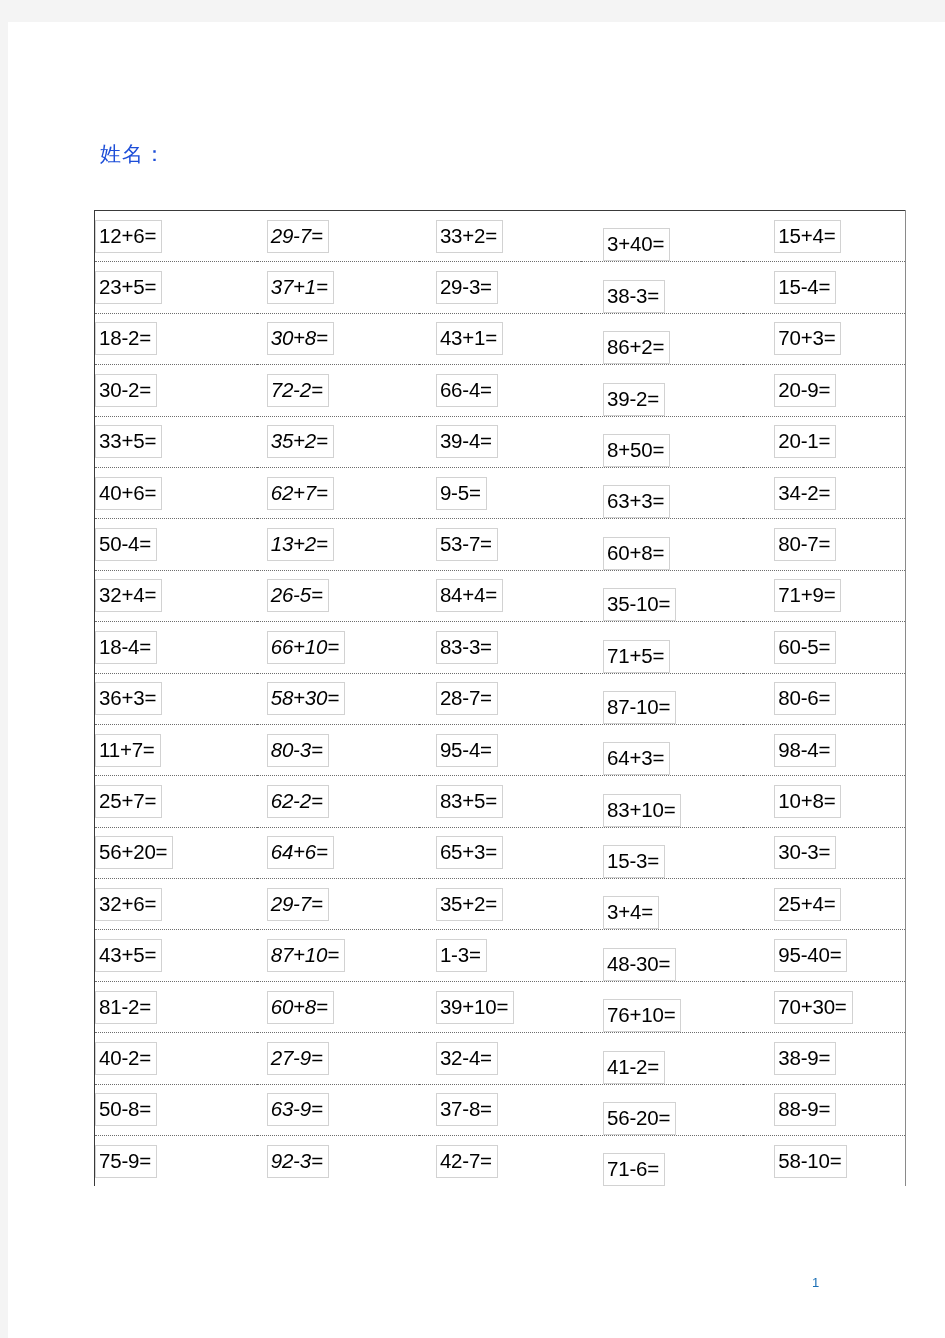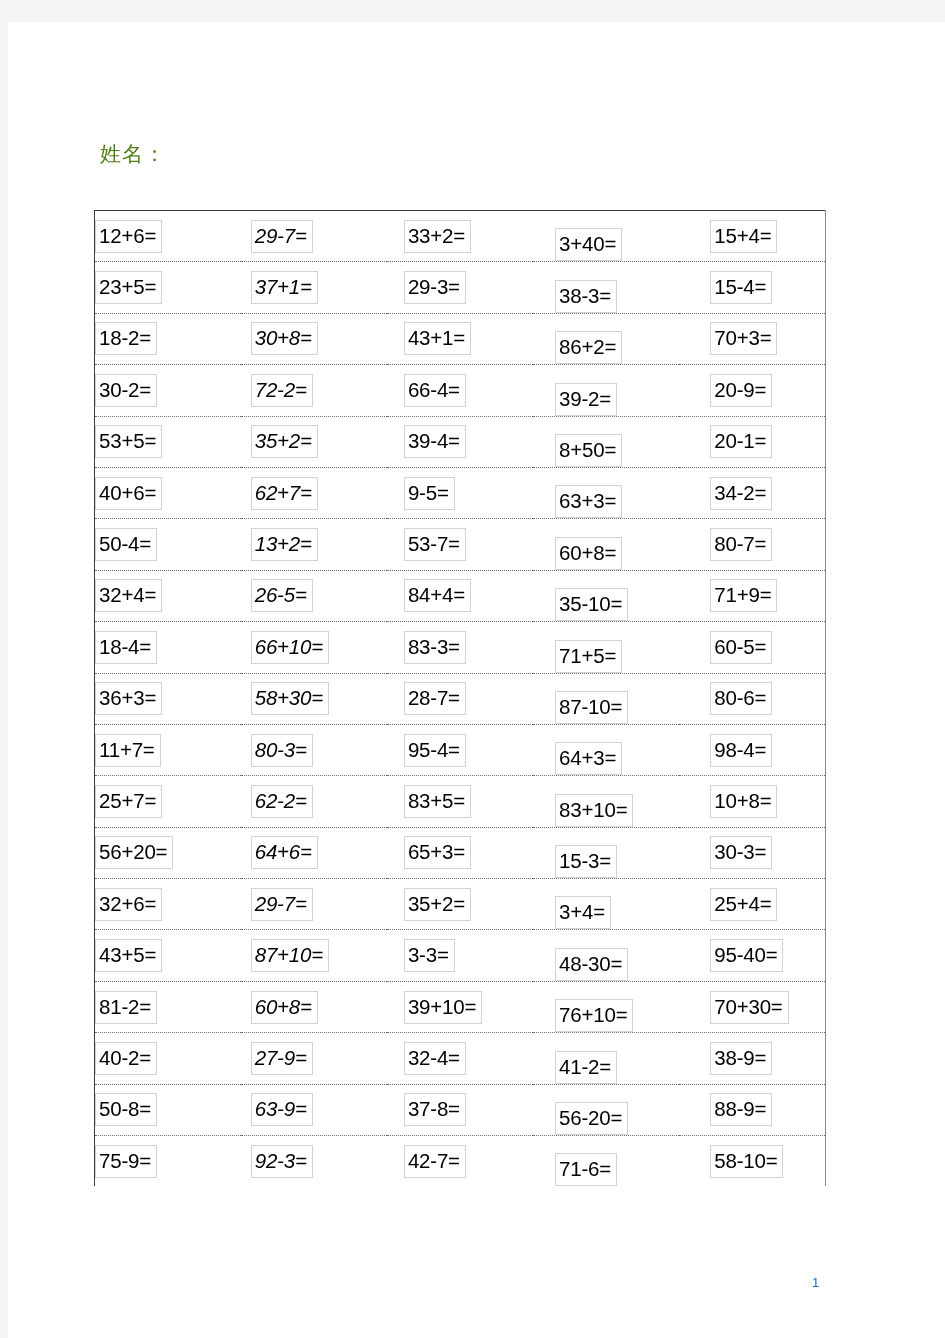--- a/index.html
+++ b/index.html
@@ -26,32 +26,32 @@
     box-sizing: border-box;
   }
 
   
   .name-header {
     position: absolute;
     left: 92px;
     top: 118px;
     font-size: 21px;
     line-height: 28px;
-    color: #4d7c0f;
+    color: #1d4ed8;
     letter-spacing: 1px;
     white-space: nowrap;
     font-family: "DejaVu Sans", "Liberation Sans", sans-serif;
   }
 
   
   .sheet-table {
     position: absolute;
     left: 86px;
     top: 188px;
-    width: 732px;
+    width: 812px;
     border-collapse: collapse;
     border-left: 1.4px solid #3a3a3a;
     border-right: 1.4px solid #8a8a8a;
     border-top: 1.4px solid #3a3a3a;
     table-layout: fixed;
   }
   .sheet-table tr {
     height: 50.4px;
   }
   .sheet-table tr + tr > td {
@@ -215,21 +215,21 @@
           </td>
           <td class="col4">
             <div class="cell-inner">
               <span class="expr-box">20-9=</span>
             </div>
           </td>
         </tr>
         <tr>
           <td class="col0">
             <div class="cell-inner">
-              <span class="expr-box">53+5=</span>
+              <span class="expr-box">33+5=</span>
             </div>
           </td>
           <td class="col1">
             <div class="cell-inner">
               <span class="expr-box">35+2=</span>
             </div>
           </td>
           <td class="col2">
             <div class="cell-inner">
               <span class="expr-box">39-4=</span>
@@ -495,21 +495,21 @@
               <span class="expr-box">43+5=</span>
             </div>
           </td>
           <td class="col1">
             <div class="cell-inner">
               <span class="expr-box">87+10=</span>
             </div>
           </td>
           <td class="col2">
             <div class="cell-inner">
-              <span class="expr-box">3-3=</span>
+              <span class="expr-box">1-3=</span>
             </div>
           </td>
           <td class="col3">
             <div class="cell-inner">
               <span class="expr-box">48-30=</span>
             </div>
           </td>
           <td class="col4">
             <div class="cell-inner">
               <span class="expr-box">95-40=</span>

